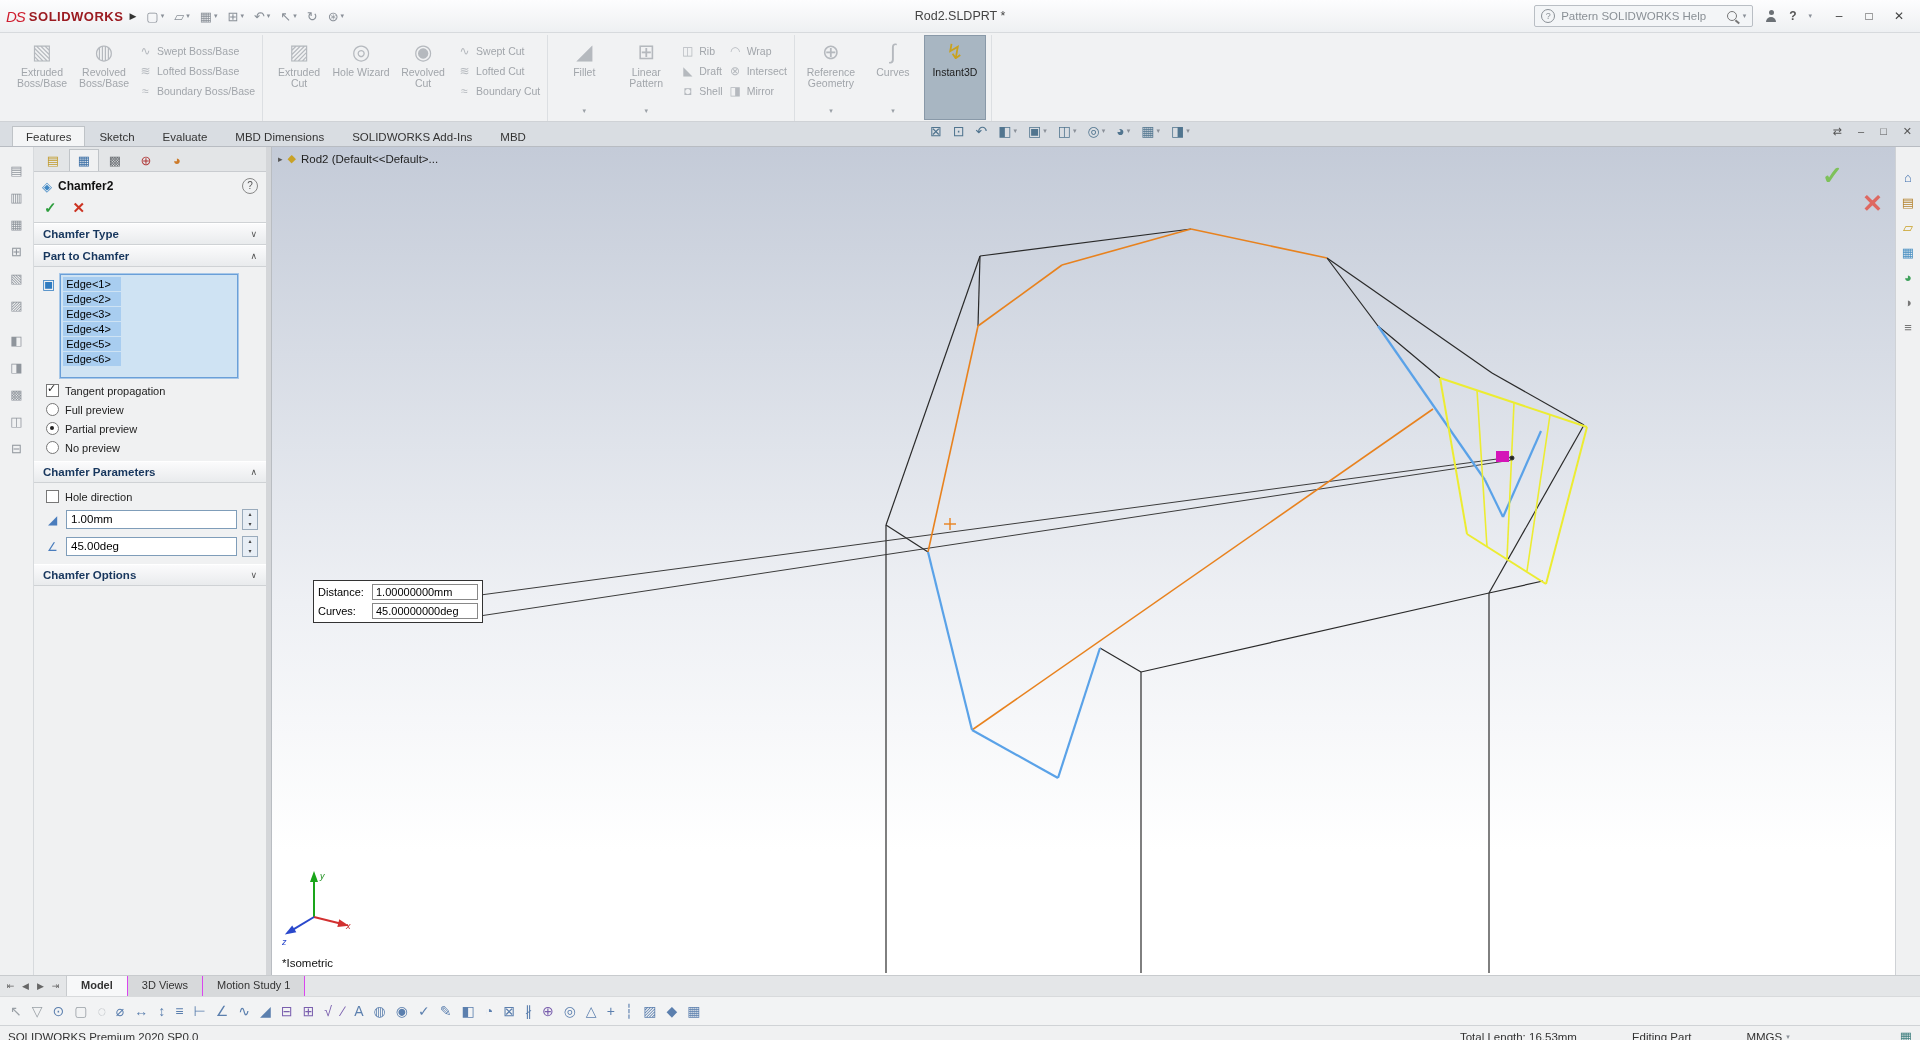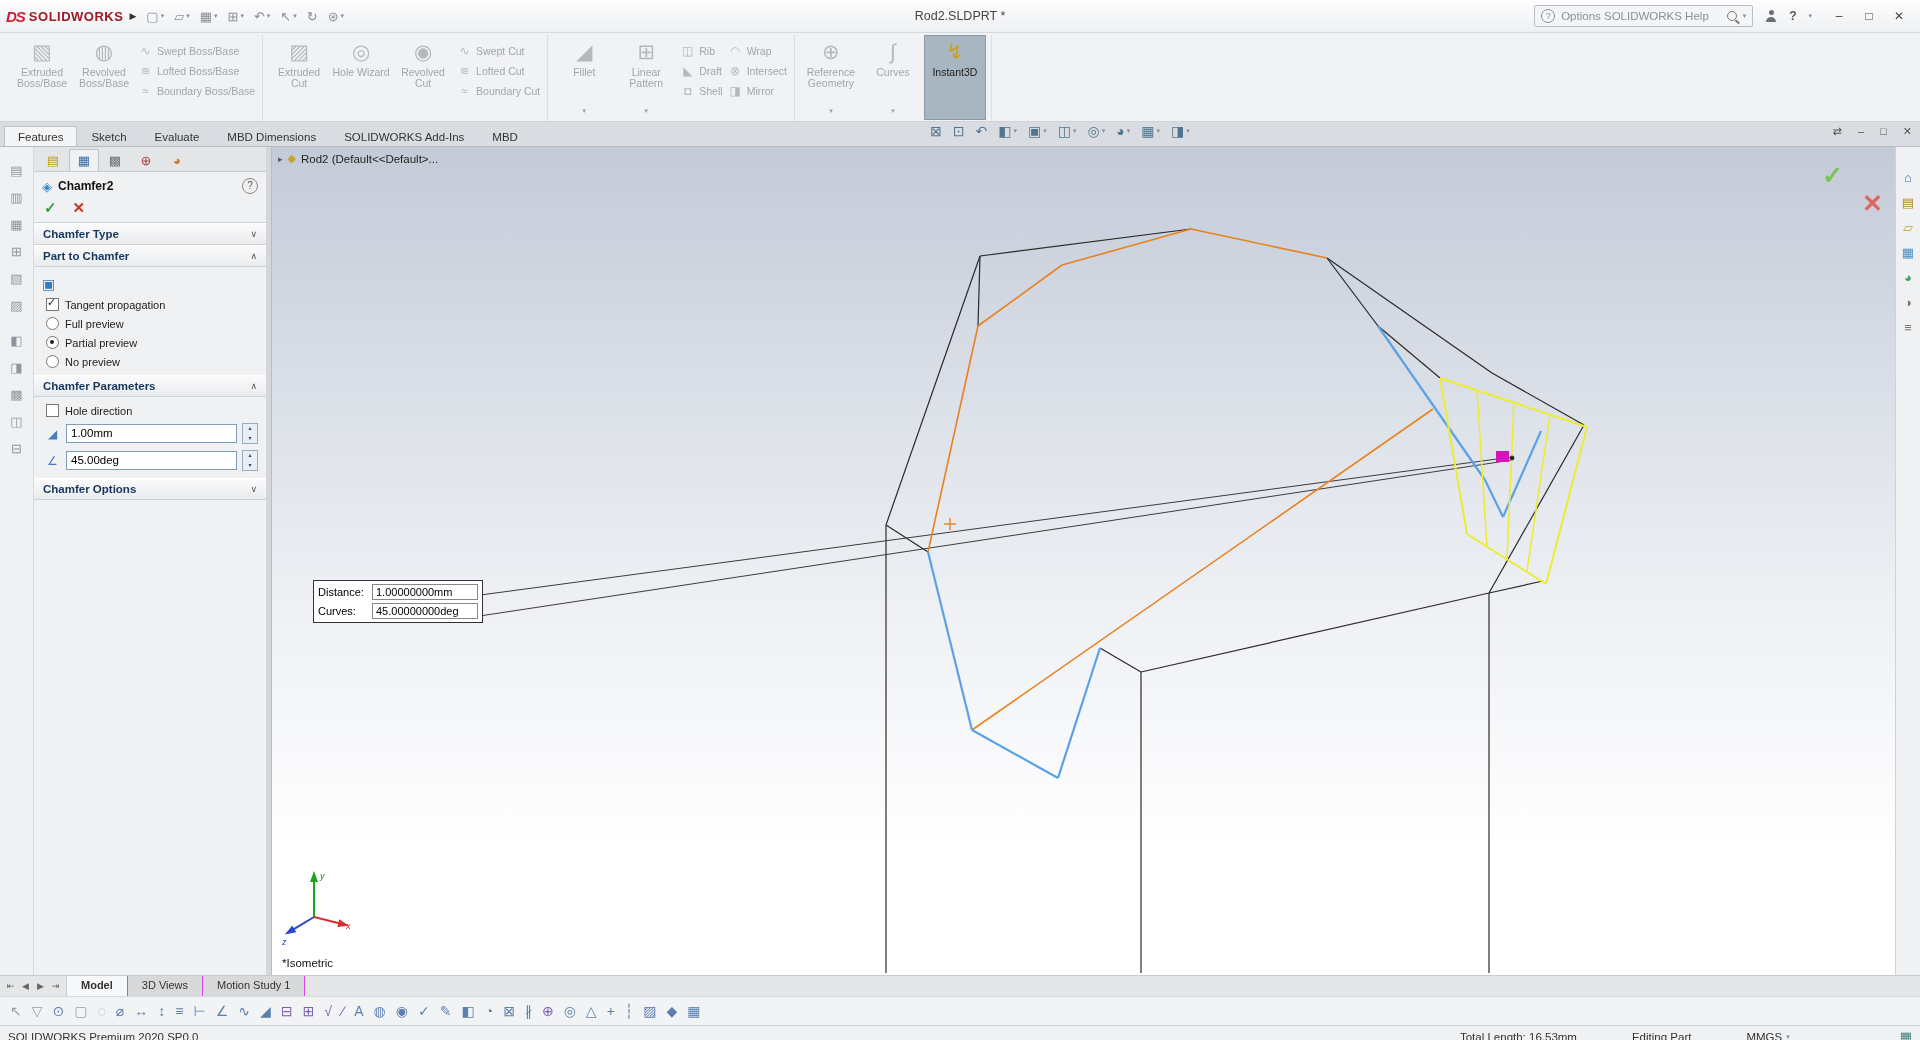--- a/index.html
+++ b/index.html
@@ -2,21 +2,21 @@
 <html><head>
 <meta charset="utf-8">
 <style>
   html,body{margin:0;padding:0;}
   body{width:1920px;height:1040px;overflow:hidden;font-family:"Liberation Sans",sans-serif;font-size:12px;color:#222;background:#f0f1f2;-webkit-font-smoothing:antialiased;}
   .app{position:relative;width:1920px;height:1040px;background:#f0f1f2;}
 
   
   .titlebar{position:relative;height:32px;display:flex;align-items:center;background:linear-gradient(#fdfdfe,#eef0f2);border-bottom:1px solid #d7dadd;padding:0 6px;}
   .brand{display:flex;align-items:center;gap:4px;margin-right:6px;}
-  .ds-mark{font-style:italic;font-weight:bold;color:#cf1e2f;font-size:15px;letter-spacing:-1px;}
+  .ds-mark{font-style:italic;font-weight:normal;color:#cf1e2f;font-size:15px;letter-spacing:-1px;}
   .brand-name{font-weight:bold;color:#9b1b21;font-size:13px;letter-spacing:.5px;}
   .flyout{color:#333;font-size:9px;margin-right:10px;}
   #qa-tools{display:flex;align-items:center;gap:10px;}
   .qa-btn{color:#8a9098;font-size:13px;display:flex;align-items:center;gap:2px;cursor:default;}
   .dd{font-size:7px;color:#8a9098;}
   .doc-title{position:absolute;left:50%;transform:translateX(-50%);color:#444;font-size:12.5px;}
   .tb-right{margin-left:auto;display:flex;align-items:center;gap:12px;}
   .searchbox{display:flex;align-items:center;gap:6px;width:205px;height:20px;background:#f3f5f7;border:1px solid #b9bec4;border-radius:2px;padding:0 6px;}
   .qhelp{width:12px;height:12px;border:1px solid #8a9096;border-radius:50%;font-size:9px;line-height:12px;text-align:center;color:#8a9096;}
   .ph{color:#8a9096;font-size:11.5px;flex:1;white-space:nowrap;overflow:hidden;}
@@ -35,21 +35,21 @@
   .rb-big{width:60px;height:80px;display:flex;flex-direction:column;align-items:center;padding-top:3px;text-align:center;color:#a2a6ab;font-size:10.5px;line-height:11px;border:1px solid transparent;}
   .rb-big .g{font-size:21px;color:#b5b9be;height:28px;line-height:26px;}
   .rb-big .bdd{margin-top:auto;font-size:7px;color:#9aa0a6;padding-bottom:3px;}
   .rb-big.active{background:#a8b6c2;border:1px solid #8999a8;color:#1c1c1c;}
   .rb-big.active .g{color:#c9a21e;}
   .rb-smallcol{display:flex;flex-direction:column;padding:8px 2px 0 4px;gap:5px;}
   .rb-small{display:flex;align-items:center;gap:5px;font-size:10.5px;color:#a2a6ab;height:15px;white-space:nowrap;}
   .rb-small .g{font-size:12px;color:#b5b9be;width:13px;text-align:center;}
 
   
-  .tabrow{position:relative;height:24px;background:#d9dde2;display:flex;align-items:flex-end;padding-left:4px;border-bottom:1px solid #b8bcc2;}
+  .tabrow{position:relative;height:24px;background:#d9dde2;display:flex;align-items:flex-end;padding-left:12px;border-bottom:1px solid #b8bcc2;}
   .ctab{padding:4px 13px 3px;font-size:11.5px;color:#333;border:1px solid transparent;border-bottom:none;}
   .ctab.active{background:#f4f5f6;border-color:#bfc3c7;}
   #headsup-tools{position:absolute;left:930px;top:1px;display:flex;align-items:center;gap:11px;}
   .hu-btn{color:#51758f;font-size:14px;display:flex;align-items:center;gap:2px;}
   #doc-controls{position:absolute;right:8px;top:3px;display:flex;gap:16px;}
   .dwc-btn{color:#555;font-size:11px;}
 
   
   .main{display:flex;height:828px;}
   .left-strip{width:33px;background:#f0f1f2;border-right:1px solid #d7dadd;display:flex;flex-direction:column;align-items:center;padding-top:10px;}
@@ -136,21 +136,21 @@
         <div class="qa-btn">⊞<span class="dd">▾</span></div>
         <div class="qa-btn">↶<span class="dd">▾</span></div>
         <div class="qa-btn">↖<span class="dd">▾</span></div>
         <div class="qa-btn">↻</div>
         <div class="qa-btn">⊛<span class="dd">▾</span></div>
       </div>
     <div class="doc-title">Rod2.SLDPRT *</div>
     <div class="tb-right">
       <div class="searchbox">
         <span class="qhelp">?</span>
-        <span class="ph">Options SOLIDWORKS Help</span>
+        <span class="ph">Pattern SOLIDWORKS Help</span>
         <span class="mag"></span>
         <span class="dd">▾</span>
       </div>
       <span class="person"></span>
       <span class="help-glyph">?</span>
       <span class="dd">▾</span>
       <div id="win-controls">
           <div class="win-btn">–</div>
           <div class="win-btn">□</div>
           <div class="win-btn">✕</div>
@@ -335,20 +335,28 @@
         <span class="chev">∨</span>
       </div>
 
       <div class="pm-sec">
         <span>Part to Chamfer</span>
         <span class="chev">∧</span>
       </div>
       <div class="pm-grp">
         <div class="sel-row">
           <span class="sel-icon">▣</span>
+          <div class="pm-list">
+            <div class="pm-li-row"><span class="pm-li">Edge&lt;1&gt;</span></div>
+            <div class="pm-li-row"><span class="pm-li">Edge&lt;2&gt;</span></div>
+            <div class="pm-li-row"><span class="pm-li">Edge&lt;3&gt;</span></div>
+            <div class="pm-li-row"><span class="pm-li">Edge&lt;4&gt;</span></div>
+            <div class="pm-li-row"><span class="pm-li">Edge&lt;5&gt;</span></div>
+            <div class="pm-li-row"><span class="pm-li">Edge&lt;6&gt;</span></div>
+          </div>
         </div>
         <div class="opt-row">
             <span class="chk on"></span>
             <span>Tangent propagation</span>
           </div>
         <div class="opt-row">
             <span class="rad"></span>
             <span>Full preview</span>
           </div>
         <div class="opt-row">

